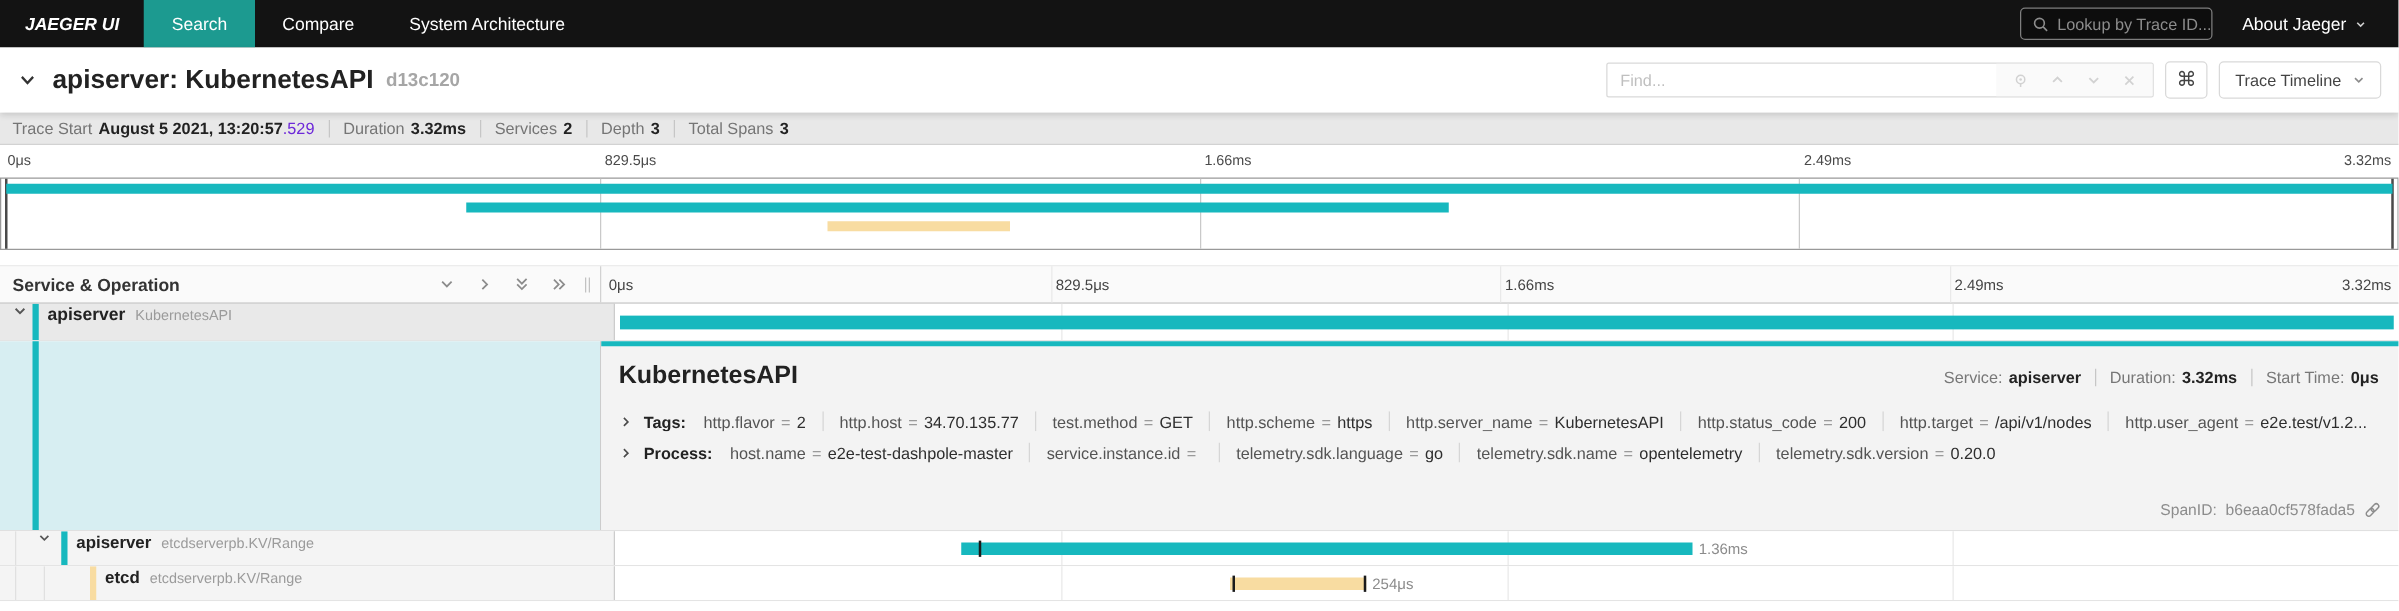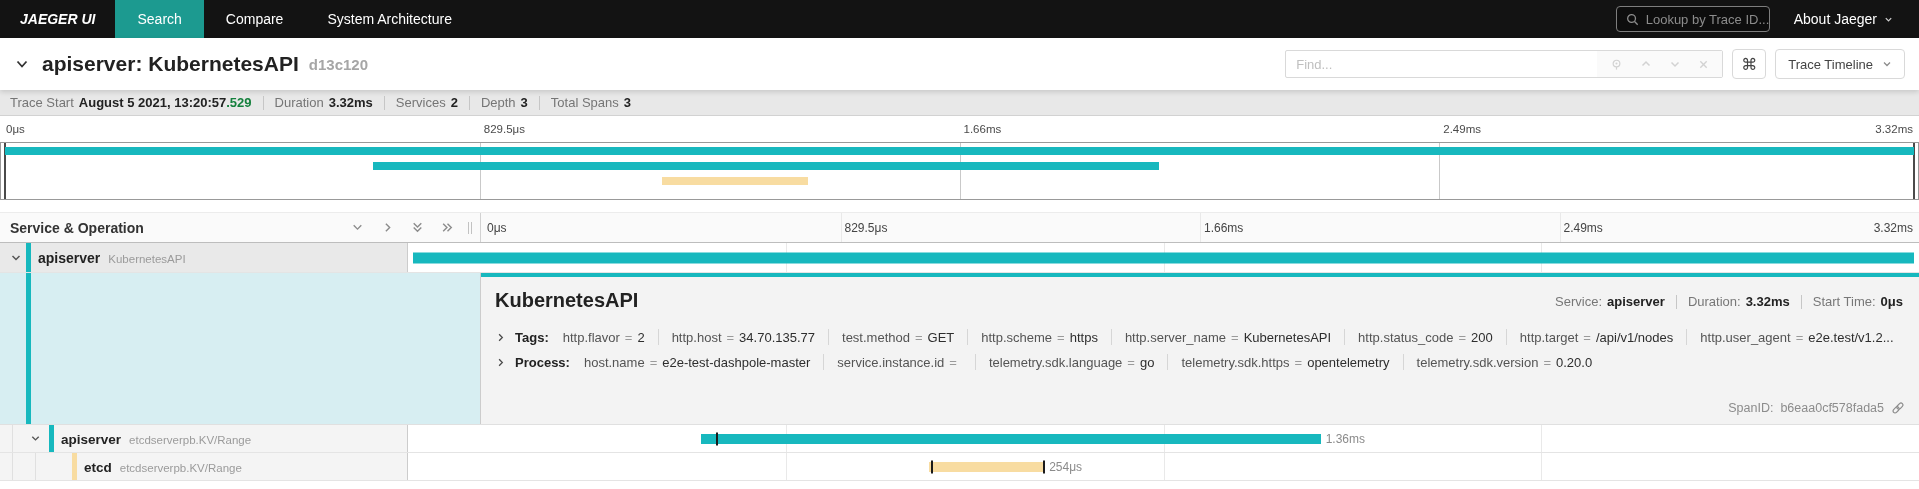--- a/index.html
+++ b/index.html
@@ -33,21 +33,21 @@
   .cmd-btn { width:34px; height:30px; border:1px solid #d9d9d9; border-radius:4px; background:#fff;
     display:flex; align-items:center; justify-content:center; font-size:16px; color:#444; cursor:pointer; }
   .view-btn { height:30px; border:1px solid #d9d9d9; border-radius:4px; background:#fff; padding:0 12px;
     display:flex; align-items:center; gap:9px; font-size:13px; color:#444; cursor:pointer; white-space:nowrap; }
   .view-btn .chev { color:#8c8c8c; }
 
   
   .summary { height:26px; background:#e8e8e8; border-bottom:1px solid #d2d2d2; display:flex; align-items:center;
     padding:0 10px; font-size:13px; color:#757575; white-space:nowrap; }
   .summary b { color:#222; margin-left:5px; }
-  .summary .ms { color:#15803d; font-weight:700; }
+  .summary .ms { color:#6d28d9; font-weight:400; }
   .vsep { width:1px; height:14px; background:#c6c6c6; margin:0 11px; }
 
   
   .ticksrow { position:relative; height:26px; font-size:11.5px; color:#4a4a4a; }
   .ticksrow .tick, .th-right .tick { position:absolute; top:0; line-height:26px; white-space:nowrap; }
   .minimap { position:relative; height:58px; border:1px solid #999; background:#fff; }
   .gl { position:absolute; top:0; bottom:0; width:1px; background:#c9c9c9; }
   .gl.light { background:#e9e9e9; }
   .mini-bar { position:absolute; height:8px; }
   .scrub { position:absolute; top:0; bottom:0; width:2px; background:#4a4a4a; }
@@ -59,21 +59,21 @@
   .th-left { width:481px; border-right:1px solid #d2d2d2; display:flex; align-items:center; padding:0 8px 0 10px; position:relative; }
   .th-label { font-weight:700; font-size:14px; color:#333; }
   .th-icons { margin-left:auto; display:flex; align-items:center; gap:17px; color:#8c8c8c; }
   .th-grip { display:flex; gap:2px; margin-left:14px; }
   .th-grip i { width:1px; height:12px; background:#c2c2c2; display:block; }
   .th-right { flex:1; position:relative; font-size:12px; color:#444; }
   .th-right .tick { line-height:31px; }
 
   
   .srow { display:flex; border-bottom:1px solid #e4e4e4; cursor:pointer; }
-  .cell-name { width:408px; border-right:1px solid #ccc; position:relative; display:flex; align-items:center; overflow:hidden; }
+  .cell-name { width:492px; border-right:1px solid #ccc; position:relative; display:flex; align-items:flex-start; overflow:hidden; }
   .cell-time { flex:1; position:relative; background:#fff; }
   .stripe { position:absolute; top:0; bottom:0; width:5px; }
   .rchev { position:absolute; color:#555; display:flex; }
   .guide { position:absolute; top:0; bottom:0; width:1px; background:#e0e0e0; }
   .svc { font-weight:700; font-size:13.5px; color:#222; white-space:nowrap; }
   .op { font-size:11.5px; color:#9b9b9b; margin-left:8px; white-space:nowrap; }
   .bar { position:absolute; top:50%; transform:translateY(-50%); height:10px; }
   .row1 .bar { height:11px; }
   .bar-mark { position:absolute; top:50%; transform:translateY(-50%); width:2px; height:13px; background:#1b1b1b; }
   .bar-label { position:absolute; top:50%; transform:translateY(-50%); font-size:12px; color:#8b8b8b; padding-left:5px; white-space:nowrap; }
@@ -380,21 +380,21 @@
               <span class="kv-val"></span>
             </span>
             <span class="kv-div"></span>
             <span class="kv">
               <span class="kv-key">telemetry.sdk.language</span>
               <span class="kv-eq">=</span>
               <span class="kv-val">go</span>
             </span>
             <span class="kv-div"></span>
             <span class="kv">
-              <span class="kv-key">telemetry.sdk.https</span>
+              <span class="kv-key">telemetry.sdk.name</span>
               <span class="kv-eq">=</span>
               <span class="kv-val">opentelemetry</span>
             </span>
             <span class="kv-div"></span>
             <span class="kv">
               <span class="kv-key">telemetry.sdk.version</span>
               <span class="kv-eq">=</span>
               <span class="kv-val">0.20.0</span>
             </span>
           </span>

